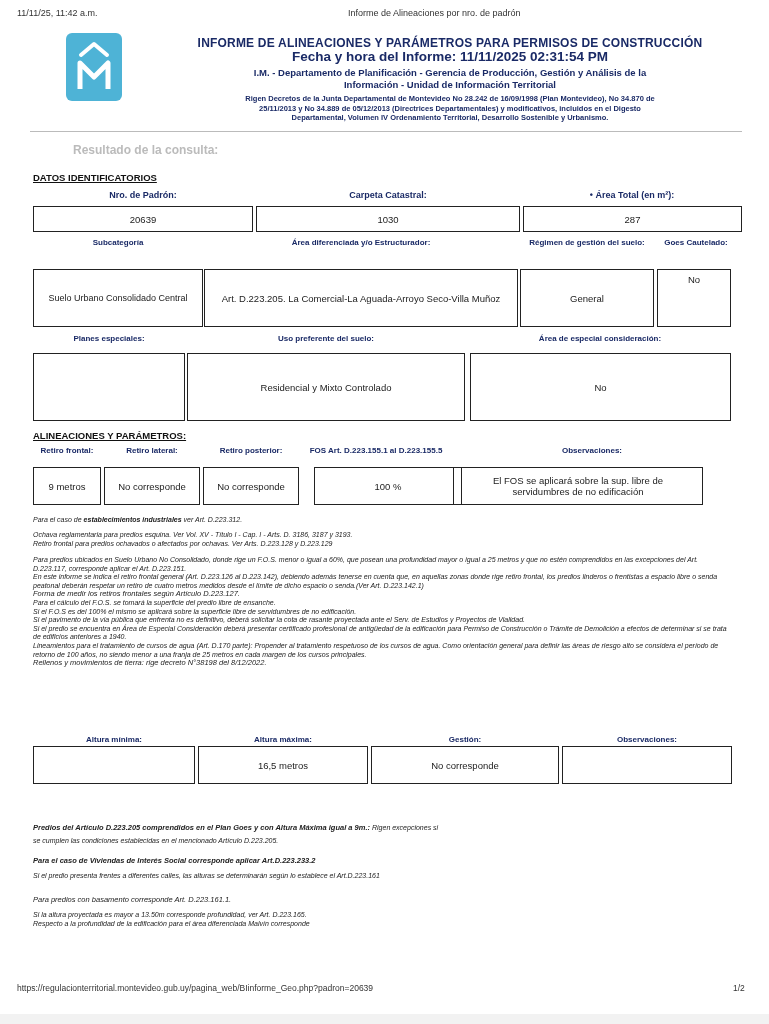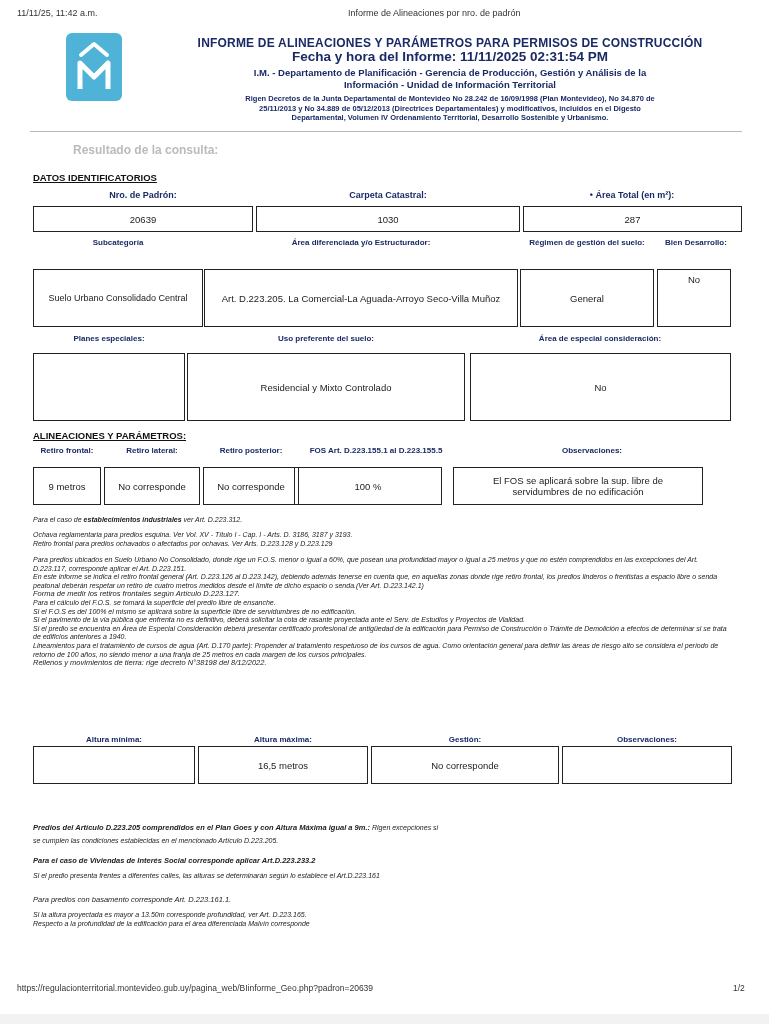--- a/index.html
+++ b/index.html
@@ -60,21 +60,21 @@
 <div class="abs lbl2" style="left:256px;top:190px;width:264px;">Carpeta Catastral:</div>
 <div class="abs lbl2" style="left:522px;top:190px;width:220px;">• Área Total (en m²):</div>
 
 <div class="abs box" style="left:33px;top:206px;width:220px;height:26px;">20639</div>
 <div class="abs box" style="left:256px;top:206px;width:264px;height:26px;">1030</div>
 <div class="abs box" style="left:523px;top:206px;width:219px;height:26px;">287</div>
 
 <div class="abs lbl" style="left:33px;top:238px;width:170px;">Subcategoría</div>
 <div class="abs lbl" style="left:204px;top:238px;width:314px;">Área diferenciada y/o Estructurador:</div>
 <div class="abs lbl" style="left:528px;top:238px;width:118px;">Régimen de gestión del suelo:</div>
-<div class="abs lbl" style="left:660px;top:238px;width:72px;">Bien Desarrollo:</div>
+<div class="abs lbl" style="left:660px;top:238px;width:72px;">Goes Cautelado:</div>
 
 <div class="abs box" style="left:33px;top:269px;width:170px;height:58px;font-size:9px;padding:0 6px;">Suelo Urbano Consolidado Central</div>
 <div class="abs box" style="left:204px;top:269px;width:314px;height:58px;font-size:9.5px;padding:0 4px;">Art. D.223.205. La Comercial-La Aguada-Arroyo Seco-Villa Muñoz</div>
 <div class="abs box" style="left:520px;top:269px;width:134px;height:58px;">General</div>
 <div class="abs box" style="left:657px;top:269px;width:74px;height:58px;align-items:flex-start;padding-top:4px;">No</div>
 
 <div class="abs lbl" style="left:33px;top:334px;width:152px;">Planes especiales:</div>
 <div class="abs lbl" style="left:187px;top:334px;width:278px;">Uso preferente del suelo:</div>
 <div class="abs lbl" style="left:470px;top:334px;width:260px;">Área de especial consideración:</div>
 
@@ -86,21 +86,21 @@
 
 <div class="abs lbl" style="left:33px;top:446px;width:68px;">Retiro frontal:</div>
 <div class="abs lbl" style="left:104px;top:446px;width:96px;">Retiro lateral:</div>
 <div class="abs lbl" style="left:203px;top:446px;width:96px;">Retiro posterior:</div>
 <div class="abs lbl" style="left:302px;top:446px;width:148px;">FOS Art. D.223.155.1 al D.223.155.5</div>
 <div class="abs lbl" style="left:453px;top:446px;width:278px;">Observaciones:</div>
 
 <div class="abs box" style="left:33px;top:467px;width:68px;height:38px;">9 metros</div>
 <div class="abs box" style="left:104px;top:467px;width:96px;height:38px;">No corresponde</div>
 <div class="abs box" style="left:203px;top:467px;width:96px;height:38px;">No corresponde</div>
-<div class="abs box" style="left:294px;top:467px;width:148px;height:38px;">100 %</div>
+<div class="abs box" style="left:314px;top:467px;width:148px;height:38px;">100 %</div>
 <div class="abs box" style="left:453px;top:467px;width:250px;height:38px;padding:0 16px;">El FOS se aplicará sobre la sup. libre de servidumbres de no edificación</div>
 
 <div class="abs note" style="left:33px;top:516px;"><span>Para el caso de </span><b>establecimientos industriales</b><span> ver Art. D.223.312.</span></div>
 
 <div class="abs note" style="left:33px;top:531px;width:700px;">
   <div>Ochava reglamentaria para predios esquina. Ver Vol. XV - Título I - Cap. I - Arts. D. 3186, 3187 y 3193.</div>
   <div>Retiro frontal para predios ochavados o afectados por ochavas. Ver Arts. D.223.128 y D.223.129</div>
 </div>
 <div class="abs note" style="left:33px;top:556px;width:700px;">
   <div>Para predios ubicados en Suelo Urbano No Consolidado, donde rige un F.O.S. menor o igual a 60%, que posean una profundidad mayor o igual a 25 metros y que no estén comprendidos en las excepciones del Art. D.223.117, corresponde aplicar el Art. D.223.151.</div>

